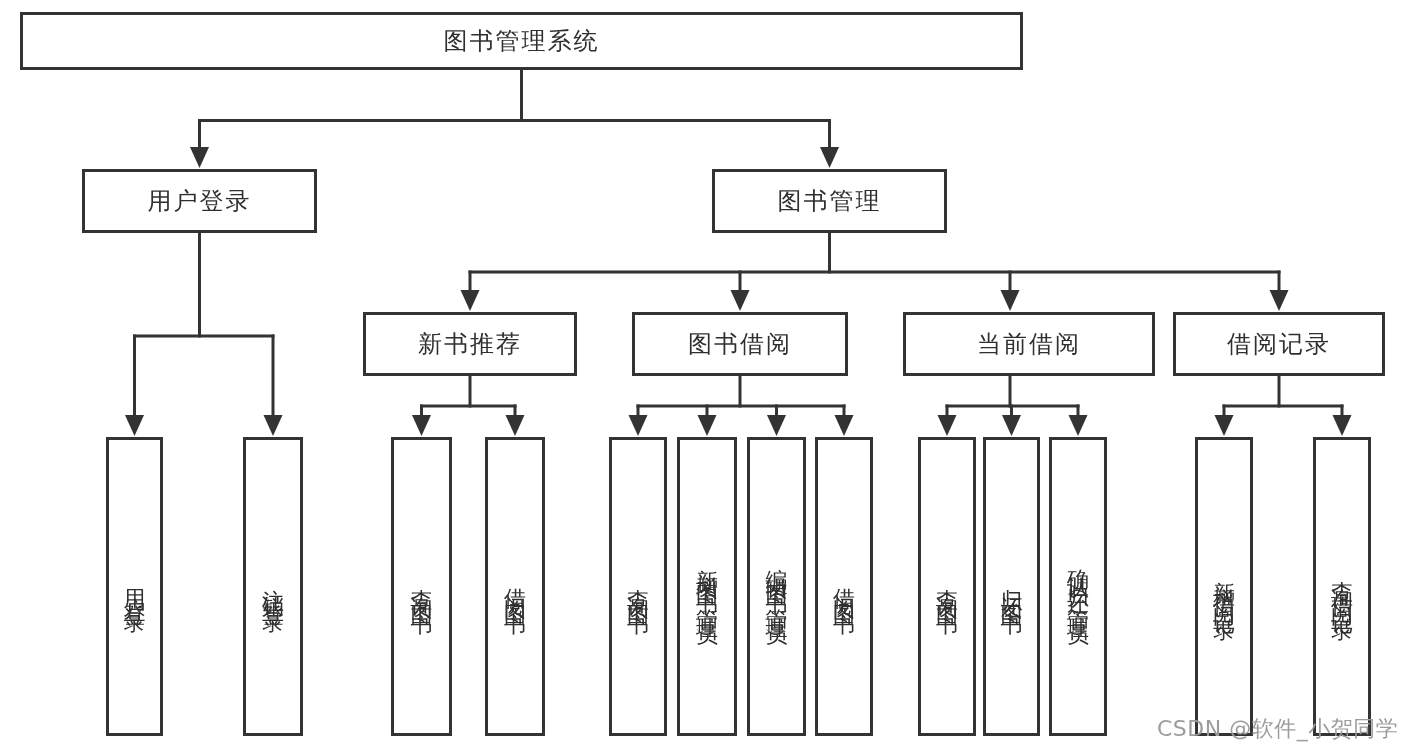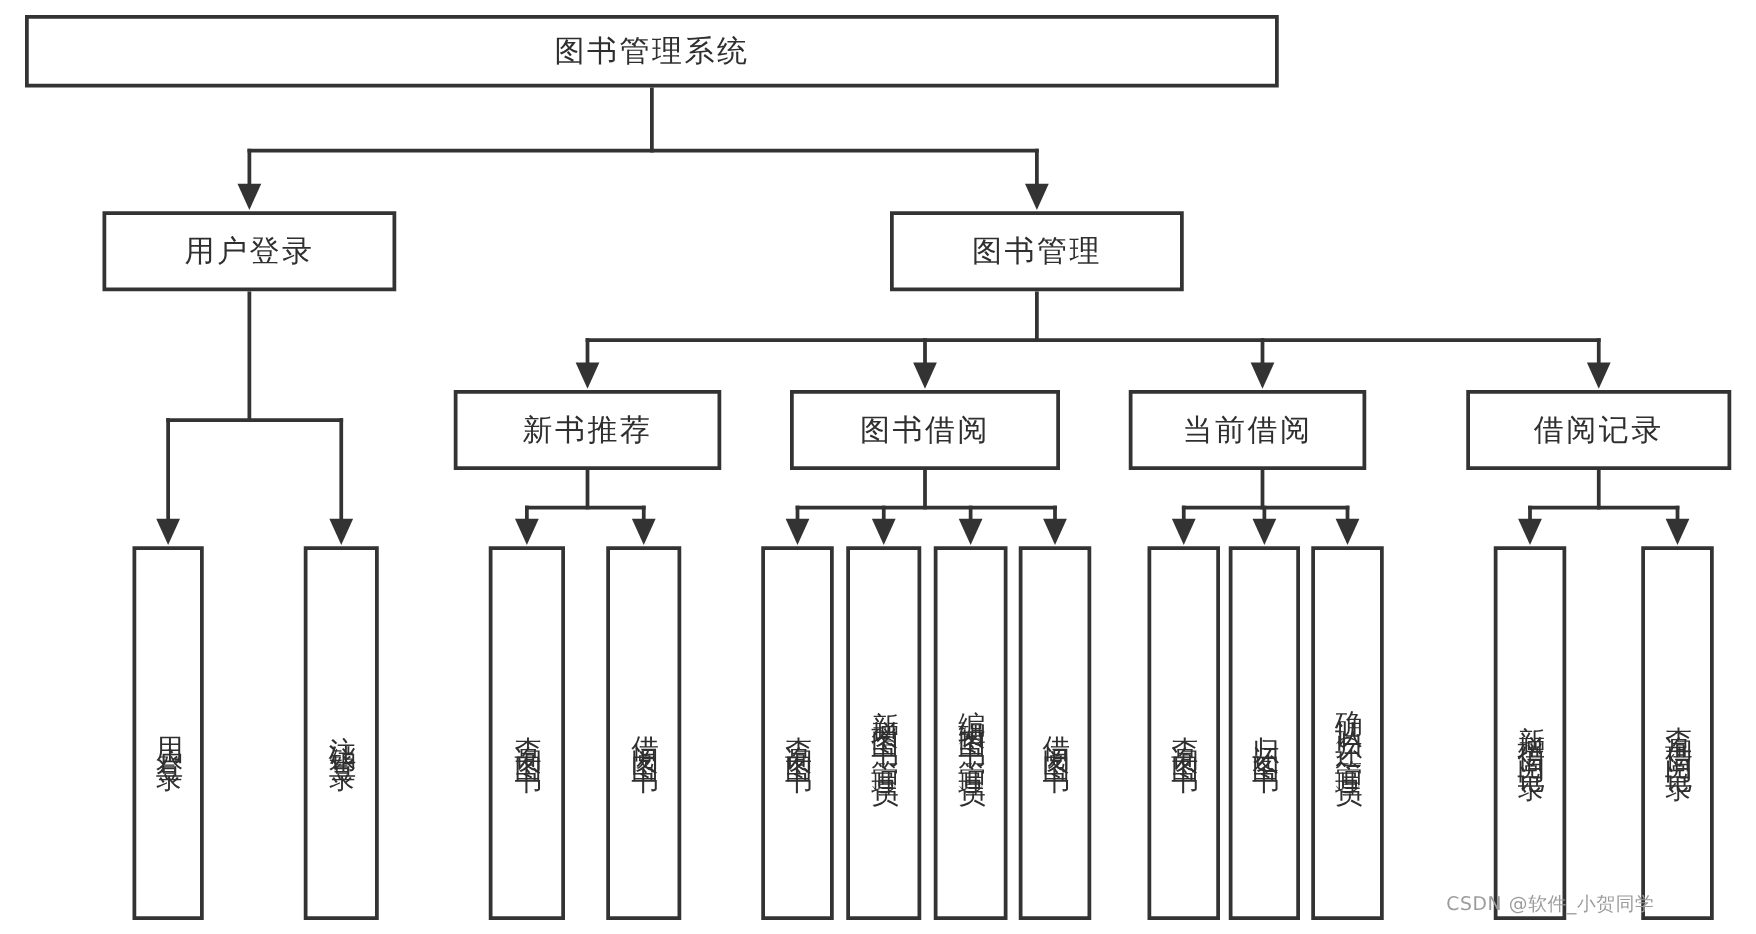--- a/index.html
+++ b/index.html
@@ -42,34 +42,34 @@
     writing-mode: vertical-rl;
     text-orientation: mixed;
     font-size: 22px;
     letter-spacing: 8px;
     line-height: 1;
   }
   .watermark {
     position: absolute;
     left: 1157px;
     top: 714px;
-    font-size: 15px;
+    font-size: 22px;
     letter-spacing: 0.5px;
     color: #9c9c9c;
     white-space: nowrap;
     z-index: 3;
   }
 
   
   #b-root   { left: 20px;   top: 12px;  width: 1003px; height: 58px; align-items: center; }
   #b-login  { left: 82px;   top: 169px; width: 235px;  height: 64px; }
   #b-mgmt   { left: 712px;  top: 169px; width: 235px;  height: 64px; justify-content: center; }
   #b-new    { left: 363px;  top: 312px; width: 214px;  height: 64px; }
   #b-borrow { left: 632px;  top: 312px; width: 216px;  height: 64px; }
-  #b-cur    { left: 903px;  top: 312px; width: 190px;  height: 64px; }
+  #b-cur    { left: 903px;  top: 312px; width: 252px;  height: 64px; }
   #b-rec    { left: 1173px; top: 312px; width: 212px;  height: 64px; }
 
   .leaf { top: 437px; height: 299px; }
   #l-ulogin  { left: 106px;  width: 57px; }
   #l-logout  { left: 243px;  width: 60px; }
   #l-q1      { left: 391px;  width: 61px; }
   #l-b1      { left: 485px;  width: 60px; }
   #l-q2      { left: 609px;  width: 58px; }
   #l-add     { left: 677px;  width: 60px; }
   #l-edit    { left: 747px;  width: 59px; }

